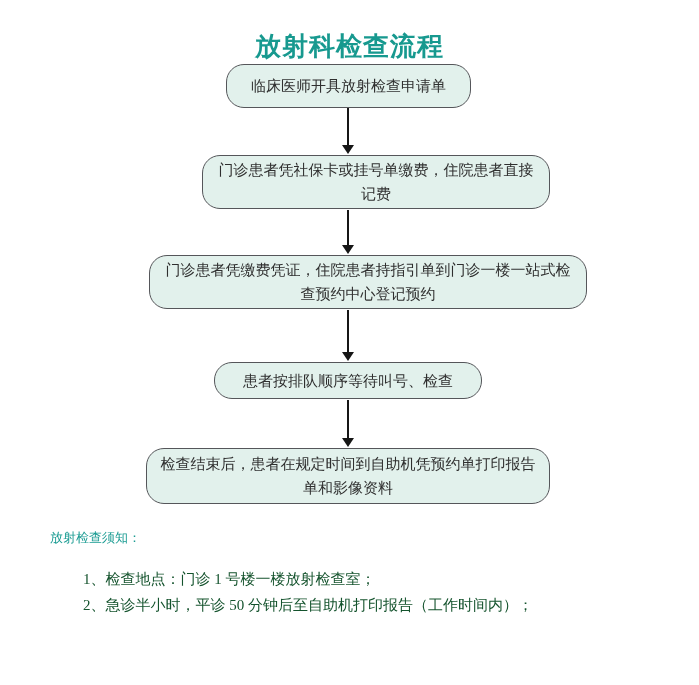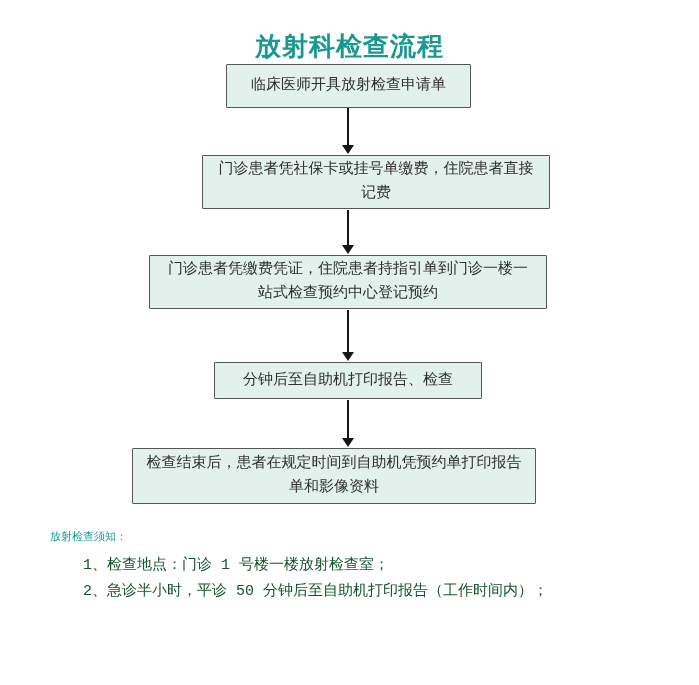--- a/index.html
+++ b/index.html
@@ -2,40 +2,40 @@
 <html><head>
 <meta charset="utf-8">
 <style>
   html, body { margin: 0; padding: 0; background: #ffffff; }
   #page {
     position: relative;
     width: 699px;
     height: 685px;
     background: #ffffff;
     overflow: hidden;
-    font-family: Liberation Mono, monospace;
+    font-family: Liberation Serif, serif;
     color: #3a3a3a;
   }
   .page-title {
     position: absolute;
     top: 29px;
     left: 0;
     width: 699px;
     text-align: center;
     font-size: 26px;
     font-weight: bold;
     color: #17998f;
     letter-spacing: 1px;
   }
   .flow-box {
     position: absolute;
     box-sizing: border-box;
     background: #e2f1ec;
     border: 1.5px solid #55565a;
-    border-radius: 1px;
+    border-radius: 18px;
     display: flex;
     align-items: center;
     justify-content: center;
     text-align: center;
     font-size: 15px;
     line-height: 24px;
     color: #2f2f2f;
     padding: 2px 12px;
   }
   .flow-arrow {
@@ -53,37 +53,37 @@
   }
   .flow-arrow .head {
     width: 0;
     height: 0;
     border-left: 6px solid transparent;
     border-right: 6px solid transparent;
     border-top: 9px solid #161616;
   }
   #box1 { left: 226px; top: 64px;  width: 245px; height: 44px; }
   #box2 { left: 202px; top: 155px; width: 348px; height: 54px; }
-  #box3 { left: 149px; top: 255px; width: 398px; height: 54px; }
+  #box3 { left: 149px; top: 255px; width: 438px; height: 54px; }
   #box4 { left: 214px; top: 362px; width: 268px; height: 37px; }
-  #box5 { left: 132px; top: 448px; width: 404px; height: 56px; }
+  #box5 { left: 146px; top: 448px; width: 404px; height: 56px; }
   #arrow1 { top: 108px; height: 46px; }
   #arrow2 { top: 210px; height: 44px; }
   #arrow3 { top: 310px; height: 51px; }
   #arrow4 { top: 400px; height: 47px; }
   .notes {
     position: absolute;
     left: 50px;
     top: 529px;
     width: 610px;
   }
   .notes-heading {
-    font-size: 11px;
+    font-size: 13px;
     color: #1b9c93;
-    margin-bottom: 9px;
+    margin-bottom: 19px;
   }
   .note-item {
     font-size: 15px;
     line-height: 26px;
     color: #14532d;
     padding-left: 33px;
   }
 </style>
 </head>
 <body>
@@ -114,21 +114,21 @@
     <div class="flow-box" id="box3">
       <span>门诊患者凭缴费凭证，住院患者持指引单到门诊一楼一站式检查预约中心登记预约</span>
     </div>
 
     <div class="flow-arrow" id="arrow3">
       <div class="shaft"></div>
       <div class="head"></div>
     </div>
 
     <div class="flow-box" id="box4">
-      <span>分钟后至自助机打印报告、检查</span>
+      <span>患者按排队顺序等待叫号、检查</span>
     </div>
 
     <div class="flow-arrow" id="arrow4">
       <div class="shaft"></div>
       <div class="head"></div>
     </div>
 
     <div class="flow-box" id="box5">
       <span>检查结束后，患者在规定时间到自助机凭预约单打印报告单和影像资料</span>
     </div>

